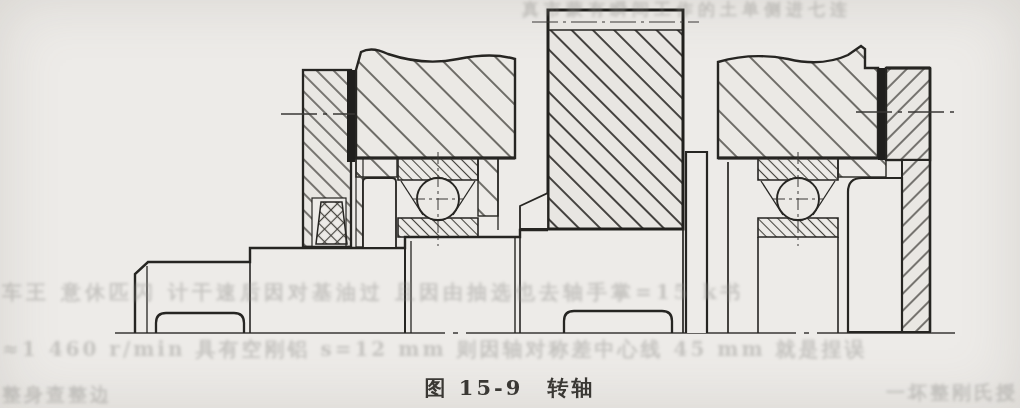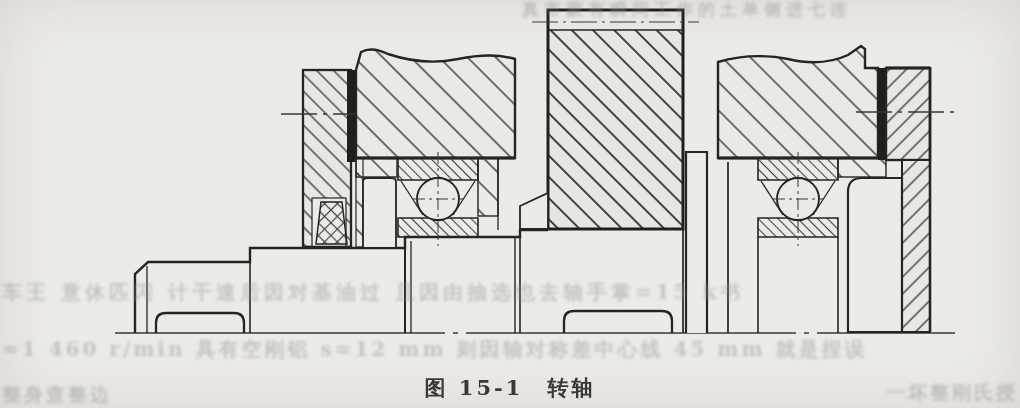--- a/index.html
+++ b/index.html
@@ -168,15 +168,15 @@
     <path d="M902,332 V178 H862 Q848,178 848,192 V332 Z" fill="#edebe8" stroke="#262522" stroke-width="2.2"></path>
   </g>
 </svg>
 
 <div class="bleed bleed-top">真市蒙有瞬间工作的土单侧进七连</div>
 <div class="bleed bleed-r1">车王 意休匹闪 计干速后因对基油过   且因由抽选也去轴手掌=15 k书</div>
 <div class="bleed bleed-r2">≈1 460 r/min 具有空刚铝 s=12 mm 则因轴对称差中心线 45 mm 就是捏误</div>
 <div class="bleed bleed-r3l">整身查整边</div>
 <div class="bleed bleed-r3r">一坏整刚氏授</div>
 
-<div class="caption">图 15-1　转轴</div>
+<div class="caption">图 15-9　转轴</div>
 
 </div>
 
 </body></html>

